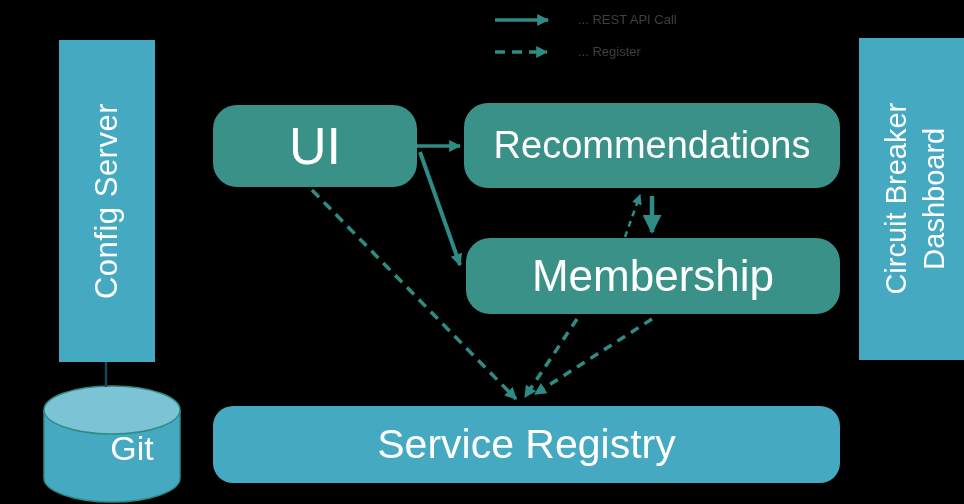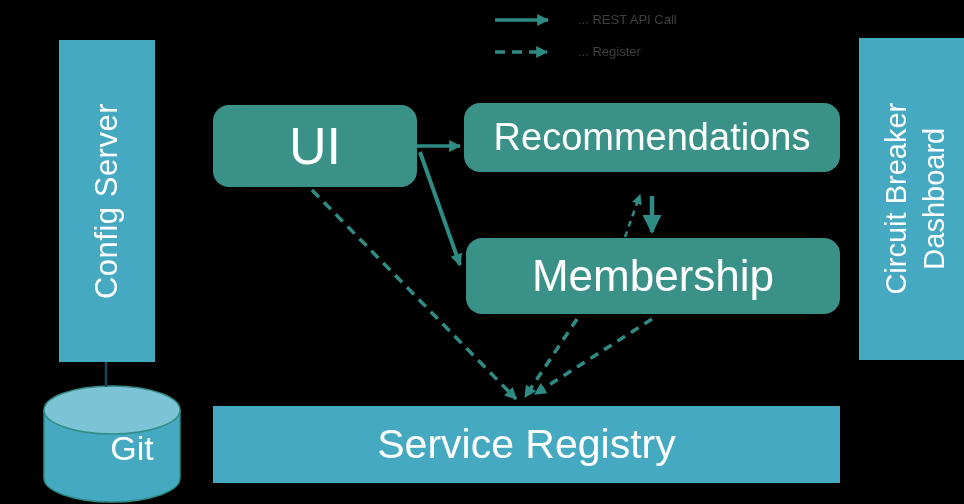--- a/index.html
+++ b/index.html
@@ -6,30 +6,30 @@
   body {
     width: 964px; height: 504px;
     background: #000;
     font-family: "Liberation Sans", sans-serif;
     overflow: hidden;
     position: relative;
   }
   .stage { position: absolute; inset: 0; width: 964px; height: 504px; margin-left: 40px; }
   .node { position: absolute; display: flex; align-items: center; justify-content: center; color: #fff; }
   .bar-blue { background: #45A9C1; }
-  .box-teal { background: #3A9188; border-radius: 16px; }
+  .box-teal { background: #3A9188; border-radius: 24px; }
   .vtext { transform: rotate(-90deg); white-space: nowrap; text-align: center; }
   #config-server { left: 19px; top: 40px; width: 96px; height: 322px; }
   #config-server .vtext { font-size: 31px; letter-spacing: 0.5px; }
   #circuit-breaker { left: 819px; top: 38px; width: 113px; height: 322px; }
   #circuit-breaker .vtext { font-size: 29px; line-height: 1.3; }
   #ui-box { left: 173px; top: 105px; width: 204px; height: 82px; font-size: 52px; }
-  #recommendations-box { left: 424px; top: 103px; width: 376px; height: 69px; font-size: 38px; text-align: right; }
+  #recommendations-box { left: 424px; top: 103px; width: 376px; height: 85px; font-size: 38px; text-align: right; }
   #membership-box { left: 426px; top: 238px; width: 374px; height: 76px; font-size: 44px; }
-  #service-registry { left: 173px; top: 406px; width: 627px; height: 77px; font-size: 41px; }
+  #service-registry { left: 173px; top: 406px; width: 627px; height: 77px; font-size: 41px; border-radius: 20px; }
   #git-label { left: 4px; top: 426px; width: 136px; height: 44px; font-size: 34px; padding-left: 20px; }
   .legend { position: absolute; color: #3f3f3f; font-size: 13px; }
   #legend-label-rest { left: 538px; top: 12px; }
   #legend-label-register { left: 538px; top: 44px; }
   svg.overlay { position: absolute; left: 0; top: 0; }
 </style>
 </head>
 <body>
 
 <div class="stage">

